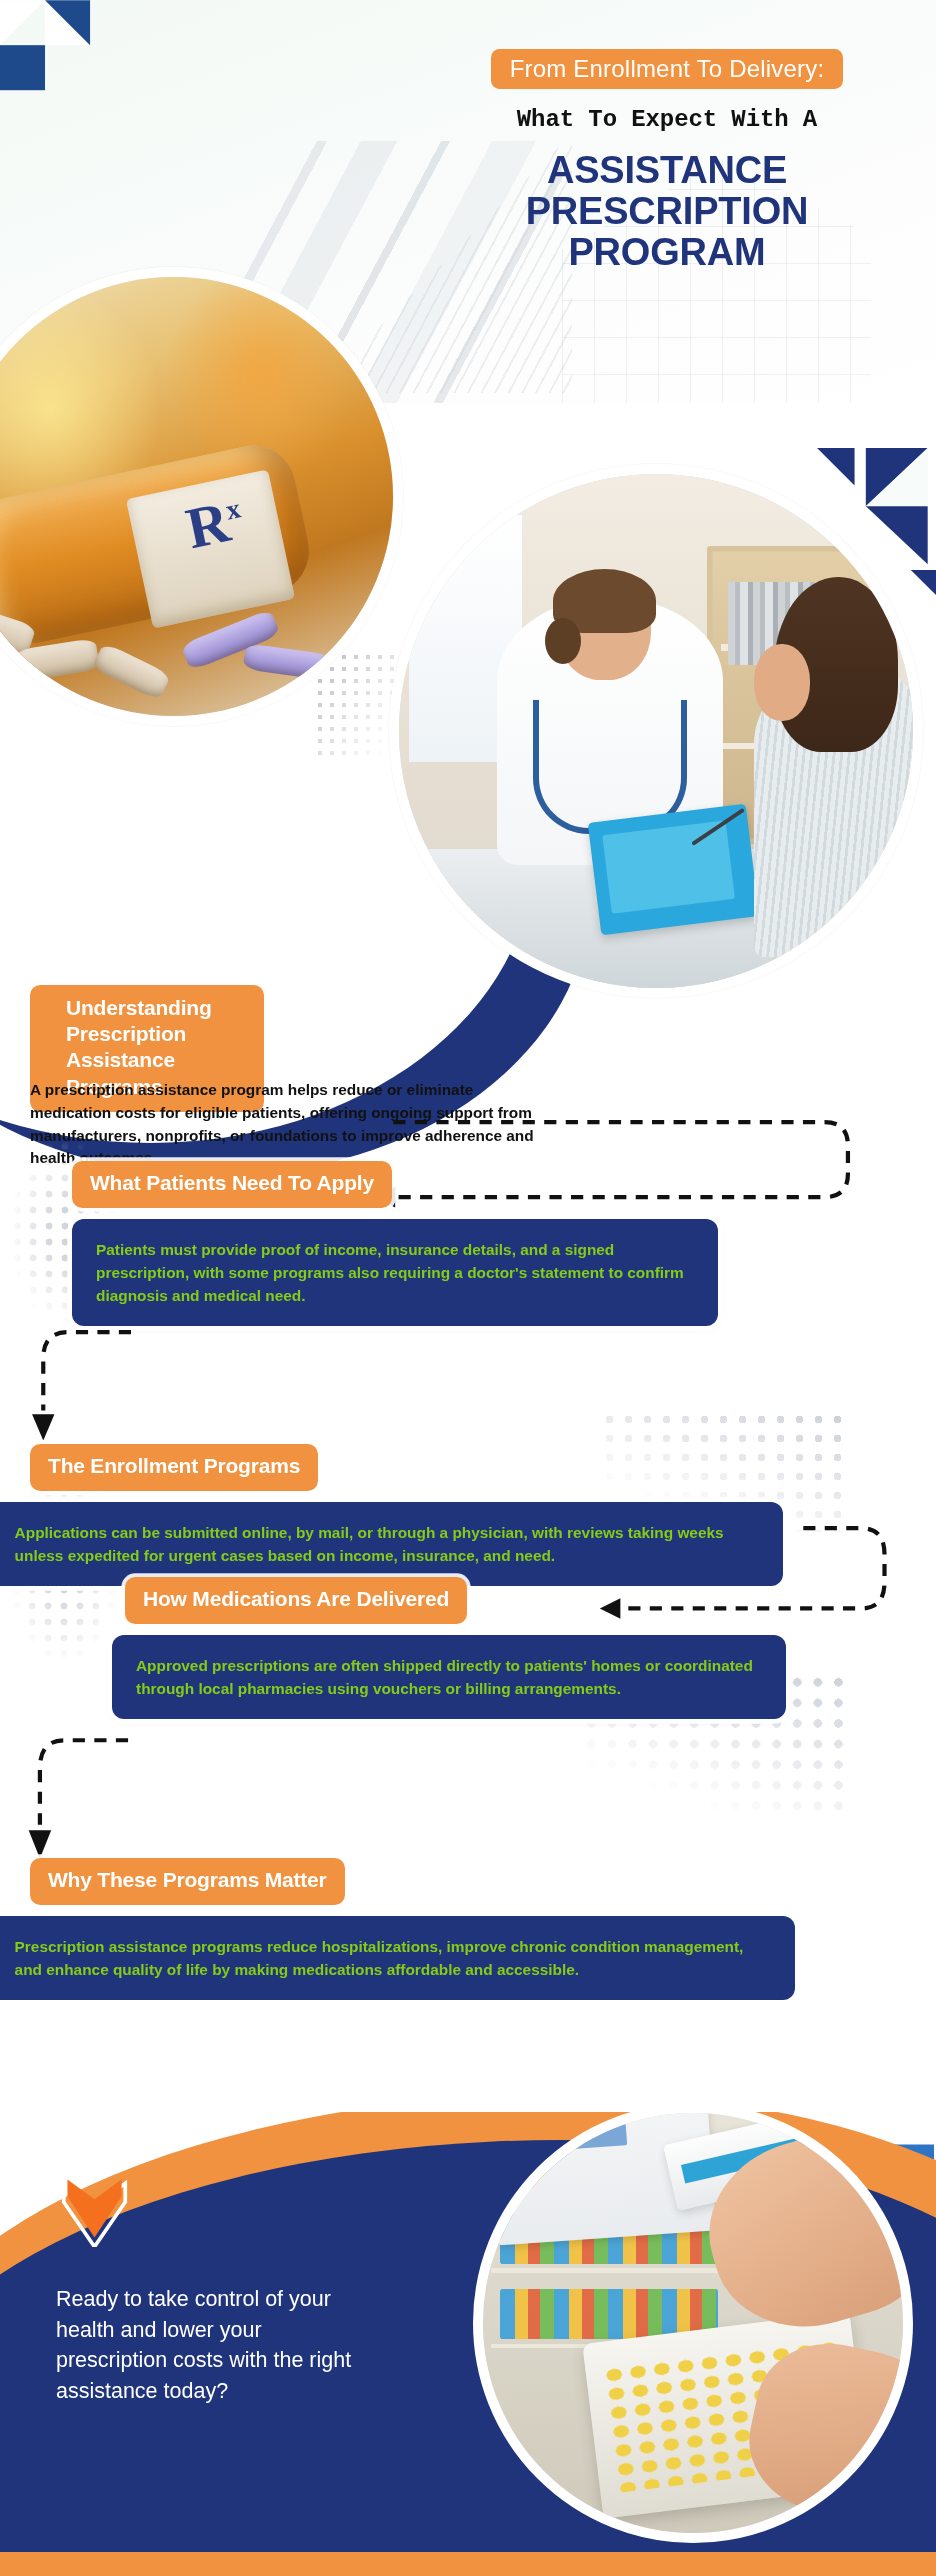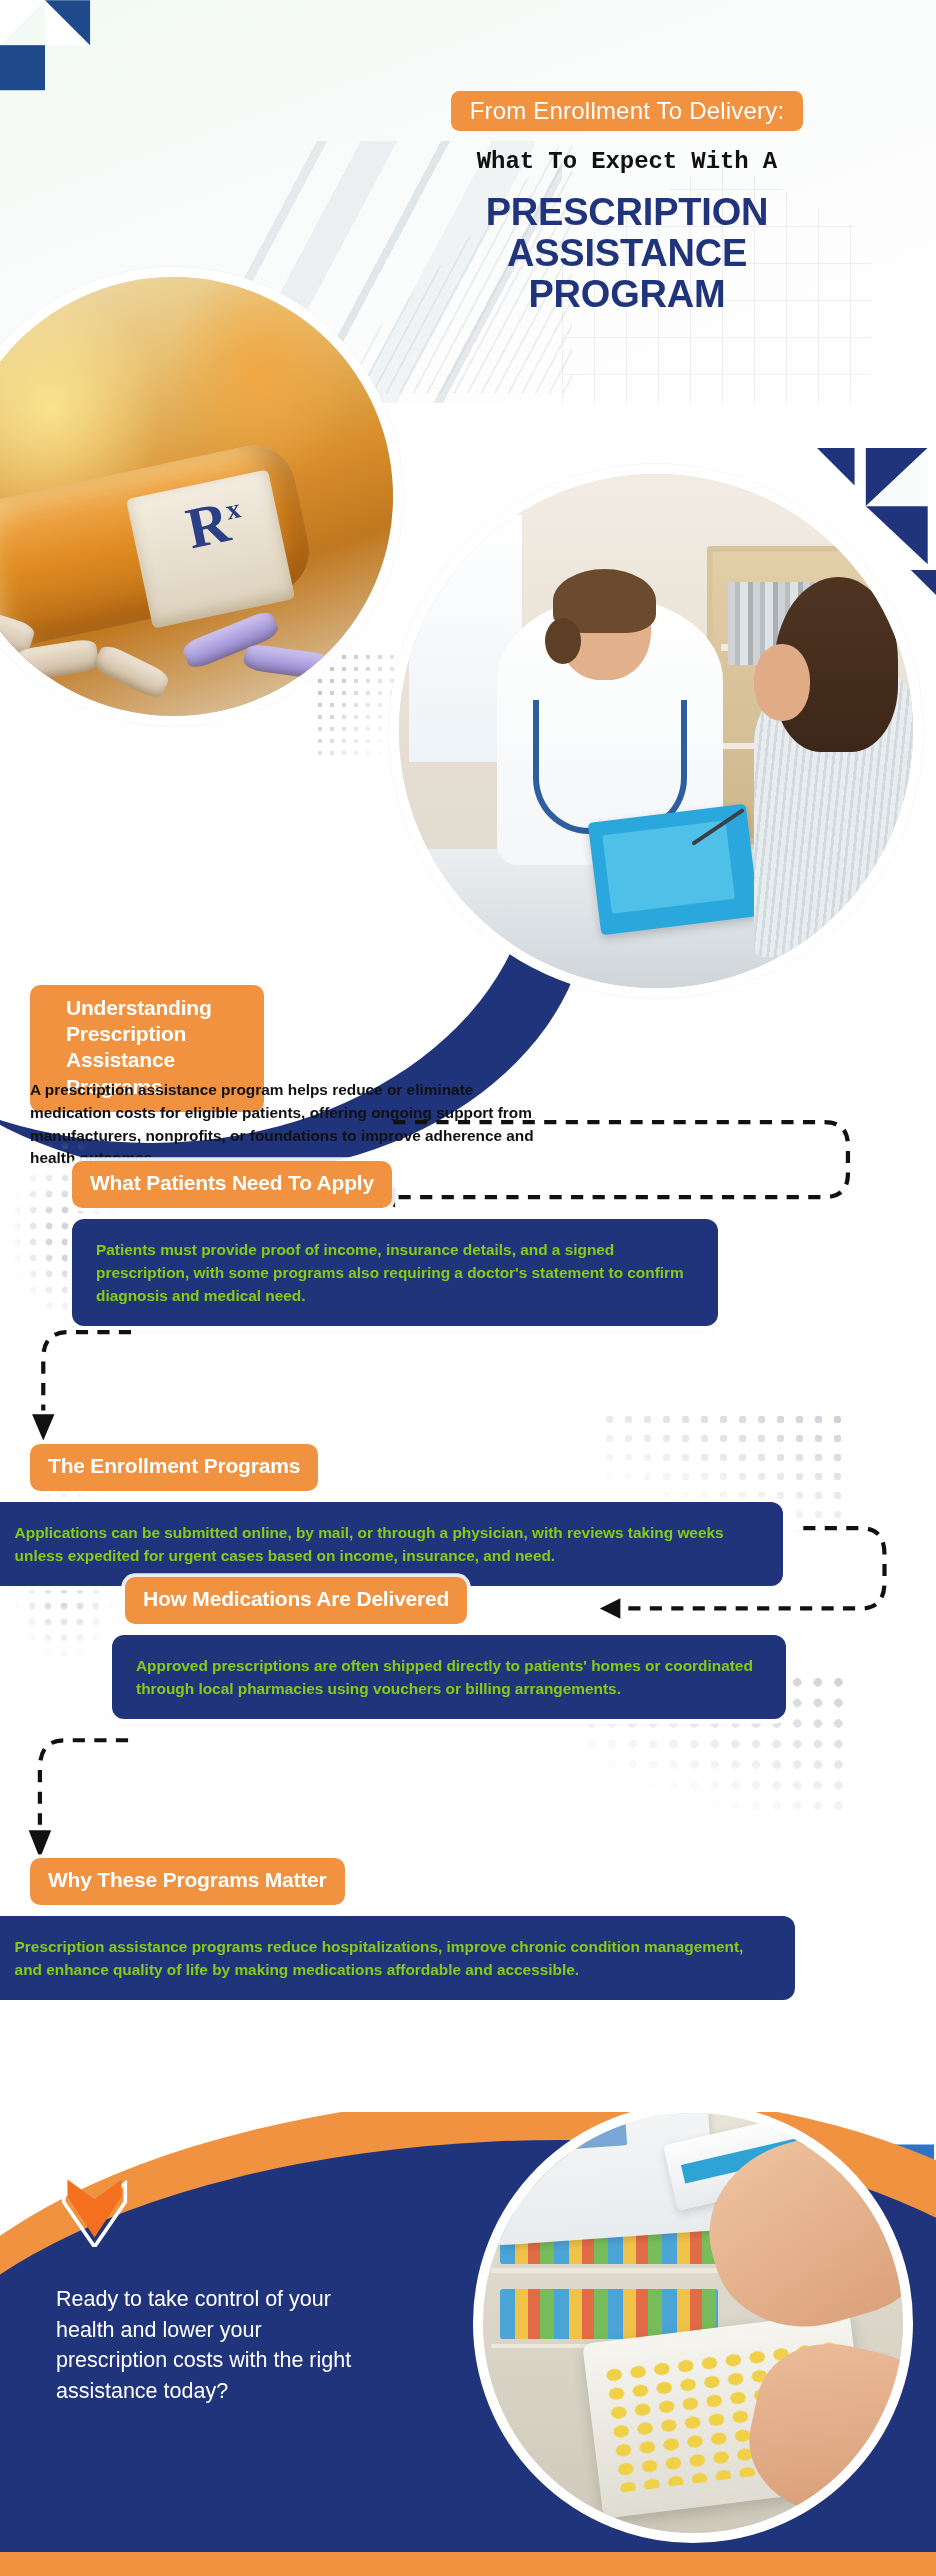--- a/index.html
+++ b/index.html
@@ -51,21 +51,21 @@
   .logo-main {
     font-family:"Liberation Serif", serif; font-size:28px; font-weight:700;
     color:#3a3a3a; letter-spacing:0.4px; line-height:1;
   }
   .logo-tag {
     font-family:"Liberation Sans", sans-serif; font-size:14.5px; color:#4a4a4a;
     margin-top:3.7px; letter-spacing:-0.2px;
   }
 
   
-  .title-wrap { position:absolute; left:388px; top:49px; width:478px; text-align:center;margin-top:42px; }
+  .title-wrap { position:absolute; left:428px; top:49px; width:478px; text-align:center; }
   .eyebrow {
     display:inline-block; background:#f0923f; color:#fff;
     font-size:24px; font-weight:400; letter-spacing:0.2px;
     padding:6.6px 19px 8.4px; border-radius:8.4px; line-height:1.05;
   }
   .subhead {
     margin-top:17px; font-size:24px; font-weight:700; color:#111; letter-spacing:-0.1px;font-family:Liberation Mono, monospace;
   }
   .bigtitle {
     margin-top:17px; font-size:38px; font-weight:800; color:#20347c;
@@ -282,22 +282,22 @@
         <polygon points="48,0 96,48 96,0" fill="#1e4a8c"></polygon>
         <rect x="0" y="48" width="48" height="48" fill="#1e4a8c"></rect>
       </svg>
     </div>
 
 
     <div class="title-wrap">
       <div class="eyebrow">From Enrollment To Delivery:</div>
       <div class="subhead">What To Expect With A</div>
       <div class="bigtitle">
+        <div>ASSISTANCE</div>
         <div>PRESCRIPTION</div>
-        <div>ASSISTANCE</div>
         <div>PROGRAM</div>
       </div>
     </div>
   </div>
 
   <div class="hero">
     <div class="blue-blob"></div>
     <div class="blue-blob2"></div>
 
     <div class="tri-hero">

